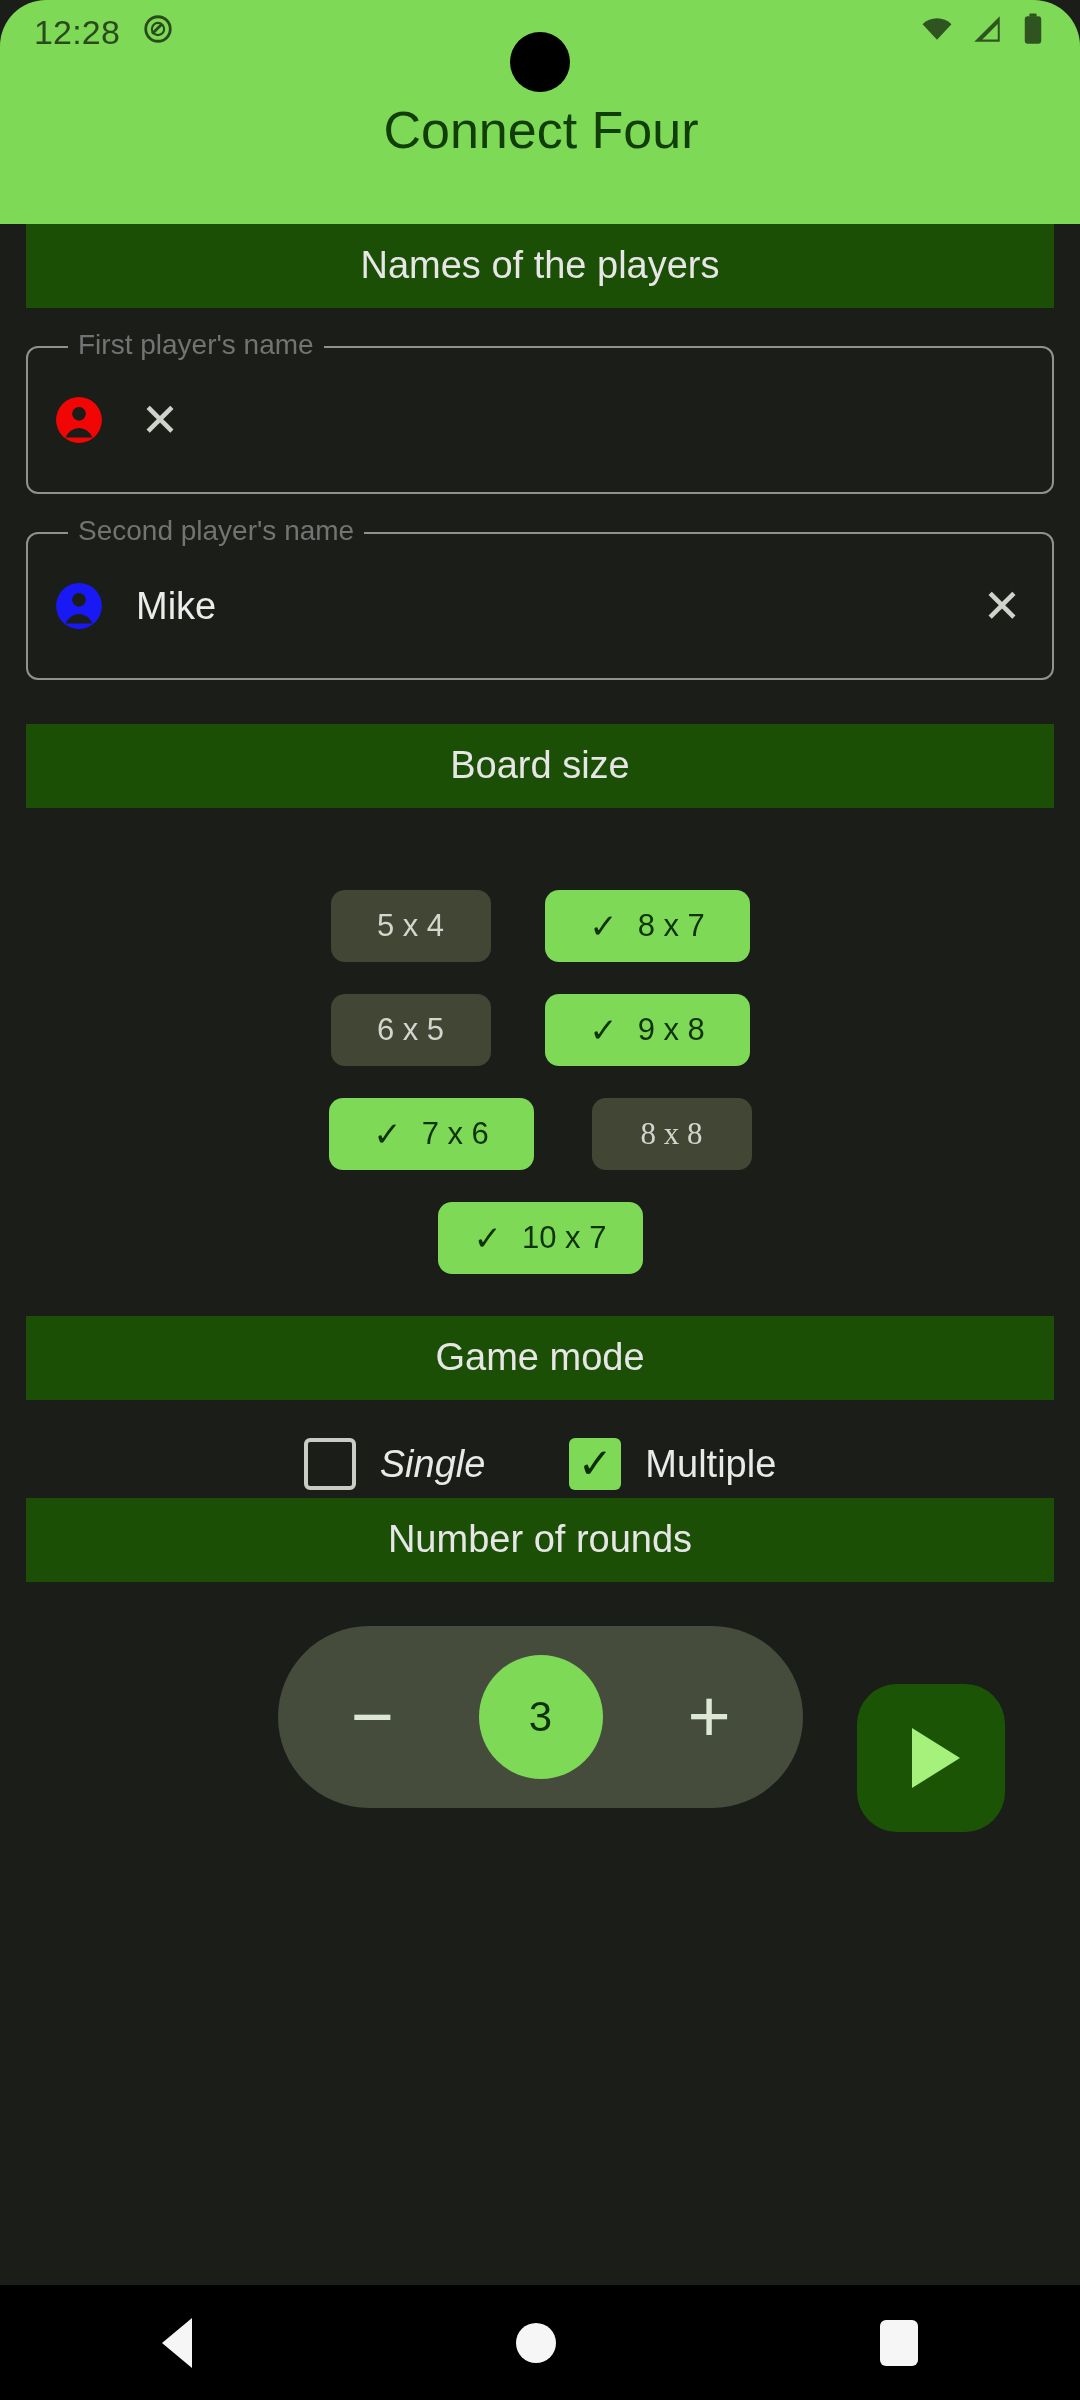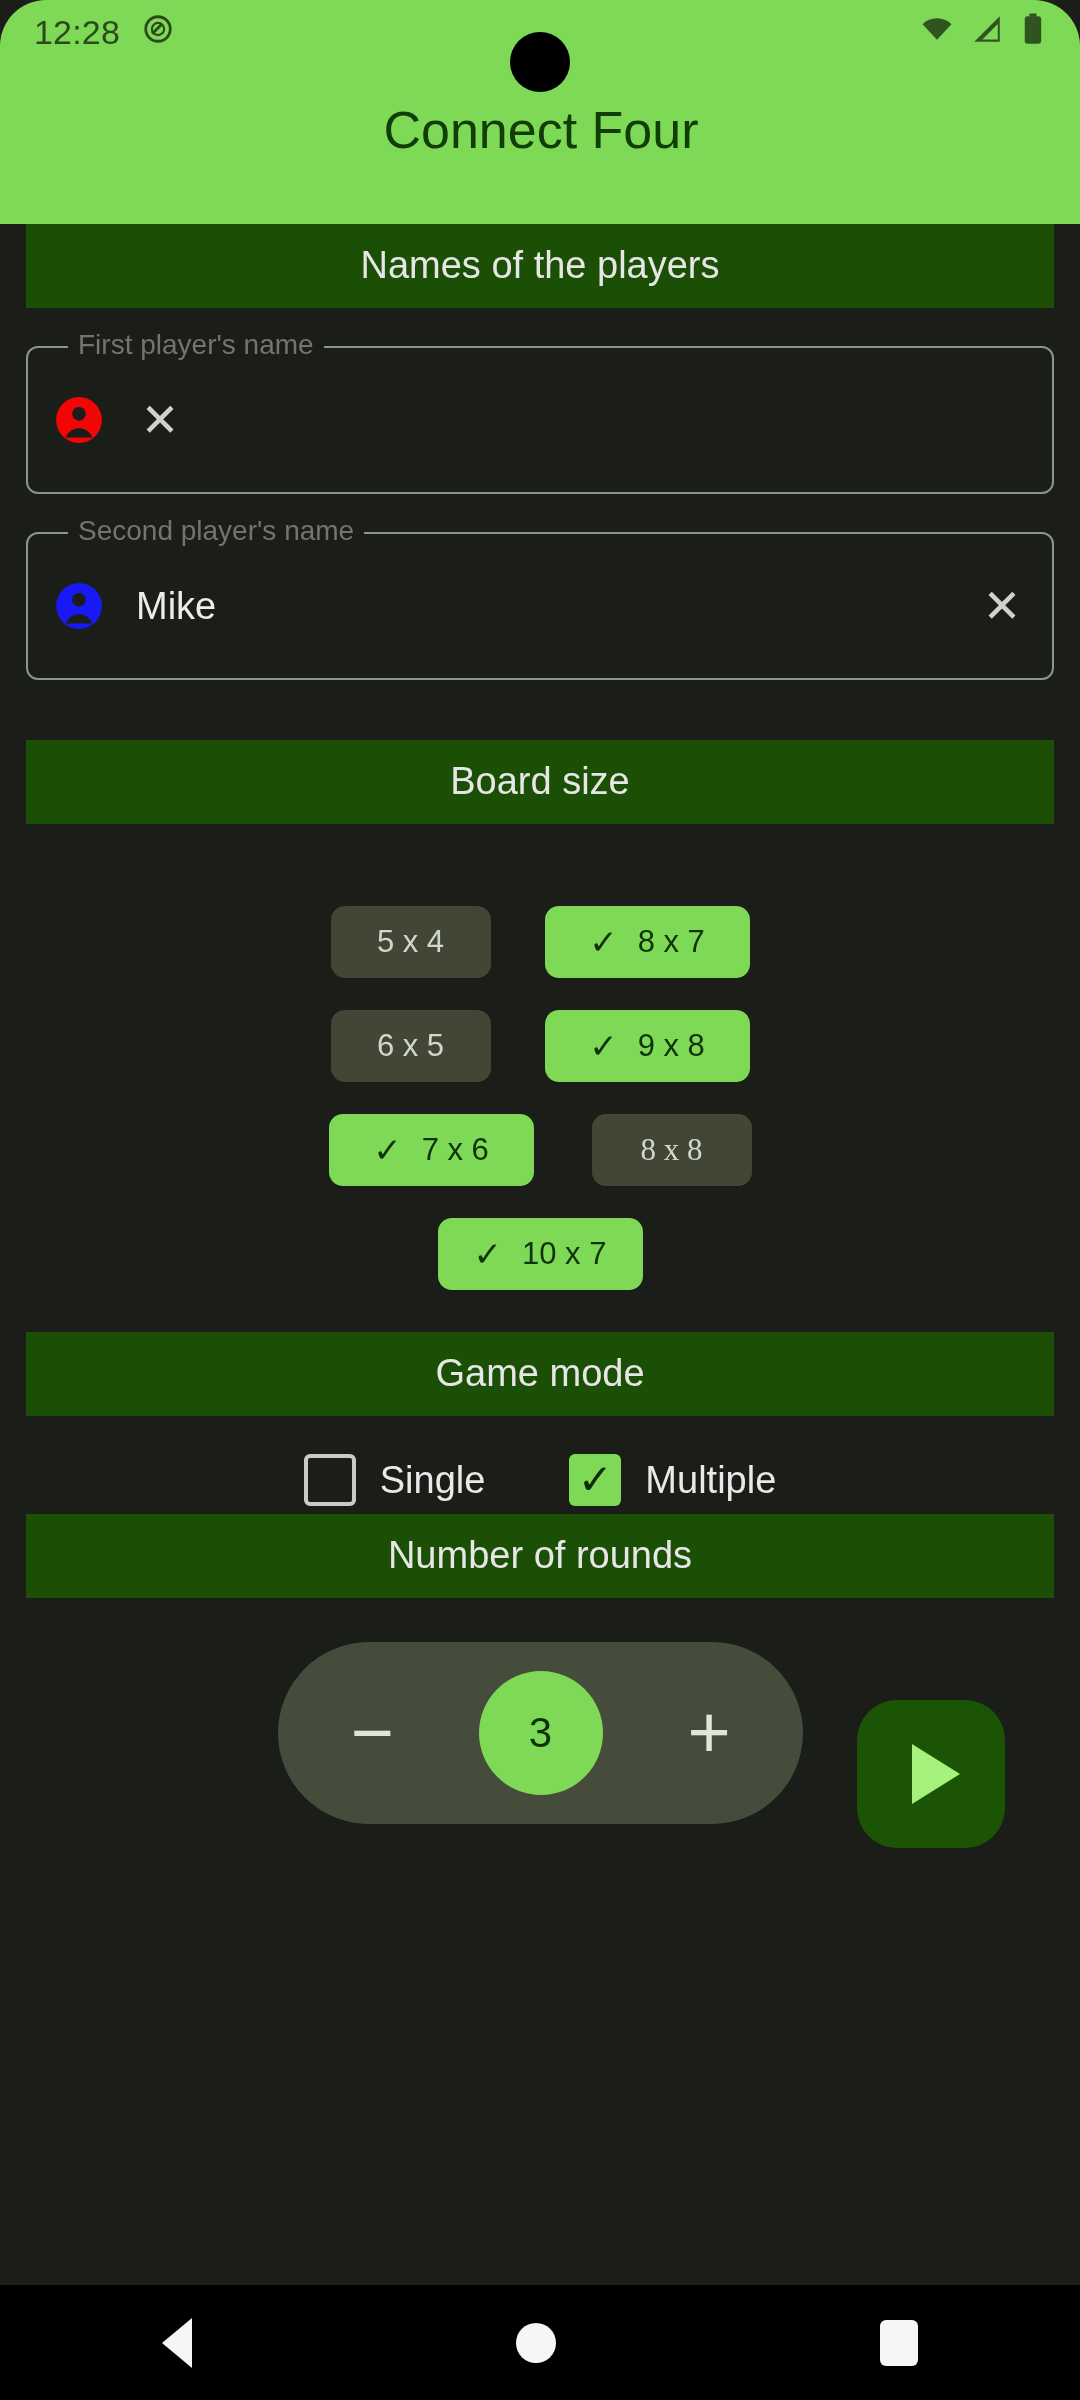--- a/index.html
+++ b/index.html
@@ -206,21 +206,21 @@
     align-items: center;
     justify-content: center;
     margin-top: 38px;
     padding-bottom: 8px;
   }
 
   .mode-item {
     display: flex;
     align-items: center;
   }
-  .mode-item.left { margin-right: 84px; }
+  .mode-item.left { margin-right: 84px; font-style: italic; }
 
   .cbox {
     width: 52px;
     height: 52px;
     border-radius: 6px;
     margin-right: 24px;
     display: flex;
     align-items: center;
     justify-content: center;
     line-height: 1;
@@ -406,21 +406,21 @@
         <svg width="50" height="50" viewBox="0 0 24 24">
           <circle cx="12" cy="12" r="11" fill="#1919f5"></circle>
           <circle cx="12" cy="9" r="3.3" fill="#1b1d19"></circle>
           <path d="M5.6 20.4 a6.8 6.8 0 0 1 12.8 0 Z" fill="#1b1d19"></path>
         </svg>
       </span>
       <span class="field-value">Mike</span>
       <span class="clear-btn">✕</span>
     </div>
 
-    <div class="section-header" style="margin-top:60px">Board size</div>
+    <div class="section-header" style="margin-top:44px">Board size</div>
 
     <div class="chip-area">
 
       <div class="chip-row first">
         <div class="chip off chip-w1">
           <span>5 x 4</span>
         </div>
         <div class="gap-a"></div>
         <div class="chip on chip-w2">
           <span class="tick">✓</span>

